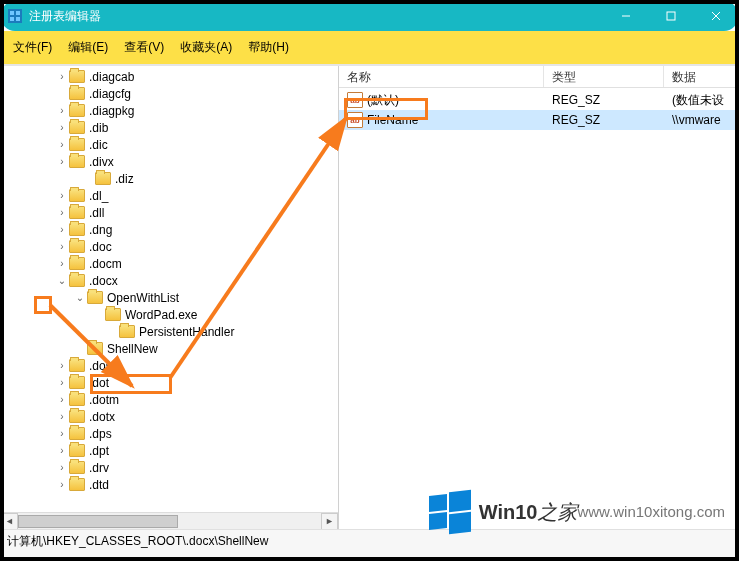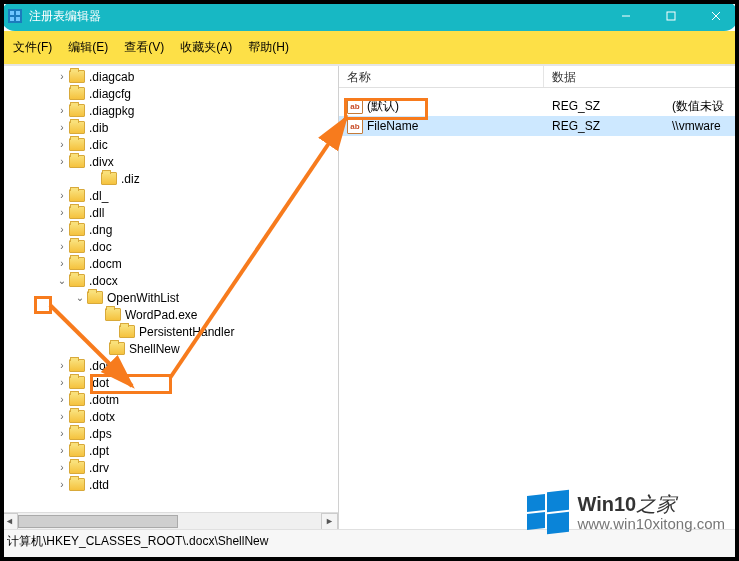--- a/index.html
+++ b/index.html
@@ -79,21 +79,21 @@
     background:#f9e07a; border:1px solid #d8a93a; border-bottom:none; border-radius:1px 1px 0 0;
   }
   .tree-label { }
   .hscroll {
     height: 17px; background: #f0f0f0; border-top:1px solid #ddd;
     display:flex; align-items:center;
   }
   .hscroll .arrow{width:17px;height:17px;border:1px solid #ccc;background:#f4f4f4;display:flex;align-items:center;justify-content:center;font-size:9px;color:#555;}
   .hscroll .track{flex:1;height:17px;position:relative;}
   .hscroll .thumb{position:absolute;left:0;top:2px;height:13px;width:160px;background:#cfcfcf;border:1px solid #aaa;}
-  .list-pane { flex: 1; display:flex; flex-direction:column;gap:6px; }
+  .list-pane { flex: 1; display:flex; flex-direction:column; }
   .list-header {
     display:flex; height:22px; border-bottom:1px solid #e0e0e0;
   }
   .col-h {
     padding: 3px 8px; border-right: 1px solid #e5e5e5; color:#333;
   }
   .col-name{ width: 205px; }
   .col-type{ width: 120px; }
   .col-data{ flex:1; }
   .list-body{ flex:1; position:relative; padding-top:2px;}
@@ -118,21 +118,21 @@
   .watermark{
     position:absolute; right:14px; bottom:28px; display:flex; align-items:center; gap:8px;
     pointer-events:none;
   }
   .winlogo{ width:42px; height:42px; position:relative; }
   .winlogo span{position:absolute;background:#0a84d8;}
   .winlogo .a{left:0;top:4px;width:18px;height:16px;transform:skewY(-6deg);}
   .winlogo .b{left:20px;top:0;width:22px;height:20px;transform:skewY(-6deg);}
   .winlogo .c{left:0;top:22px;width:18px;height:16px;transform:skewY(-6deg);}
   .winlogo .d{left:20px;top:22px;width:22px;height:20px;transform:skewY(-6deg);}
-  .wm-text{ display:flex; flex-direction:column; line-height:1;}
+  .wm-text{ display:flex; flex-direction:row; line-height:1;}
   .wm-main{ font-size:20px; font-weight:400; color:#333; font-style:italic;}
   .wm-main b{ font-weight:700; font-style:normal;}
   .wm-url{ font-size:15px; color:#777; text-align:right; margin-top:2px;}
   .outer-border{ position:absolute; inset:0; border:4px solid #000; pointer-events:none;}
 </style>
 </head>
 <body>
 
 <div class="window">
 
@@ -198,21 +198,21 @@
           <div class="tree-item" style="padding-left: 54px;">
             <span class="expander">›</span>
             <span class="folder-icon"></span>
             <span class="tree-label">.dic</span>
           </div>
           <div class="tree-item" style="padding-left: 54px;">
             <span class="expander">›</span>
             <span class="folder-icon"></span>
             <span class="tree-label">.divx</span>
           </div>
-          <div class="tree-item" style="padding-left: 54px; margin-left: 32px;">
+          <div class="tree-item" style="padding-left: 80px;">
             <span class="expander"></span>
             <span class="folder-icon"></span>
             <span class="tree-label">.diz</span>
           </div>
           <div class="tree-item" style="padding-left: 54px;">
             <span class="expander">›</span>
             <span class="folder-icon"></span>
             <span class="tree-label">.dl_</span>
           </div>
           <div class="tree-item" style="padding-left: 54px;">
@@ -248,21 +248,21 @@
           <div class="tree-item" style="padding-left: 90px;">
             <span class="expander"></span>
             <span class="folder-icon"></span>
             <span class="tree-label">WordPad.exe</span>
           </div>
           <div class="tree-item" style="padding-left: 104px;">
             <span class="expander"></span>
             <span class="folder-icon"></span>
             <span class="tree-label">PersistentHandler</span>
           </div>
-          <div class="tree-item" style="padding-left: 72px; margin-left: 22px;">
+          <div class="tree-item" style="padding-left: 72px;">
             <span class="expander"></span>
             <span class="folder-icon"></span>
             <span class="tree-label">ShellNew</span>
           </div>
           <div class="tree-item" style="padding-left: 54px;">
             <span class="expander">›</span>
             <span class="folder-icon"></span>
             <span class="tree-label">.dos</span>
           </div>
           <div class="tree-item" style="padding-left: 54px;">
@@ -306,20 +306,21 @@
         <div class="track">
             <div class="thumb"></div>
           </div>
         <div class="arrow">►</div>
       </div>
     </div>
 
     <div class="list-pane">
       <div class="list-header">
         <div class="col-h col-name">名称</div>
+        <div class="col-h col-type">类型</div>
         <div class="col-h col-data">数据</div>
       </div>
       <div class="list-body" id="list-body">
           <div class="row">
             <div class="cell c-name">
               <span class="str-icon">ab</span>
               <span>(默认)</span>
             </div>
             <div class="cell c-type">REG_SZ</div>
             <div class="cell c-data">(数值未设</div>

